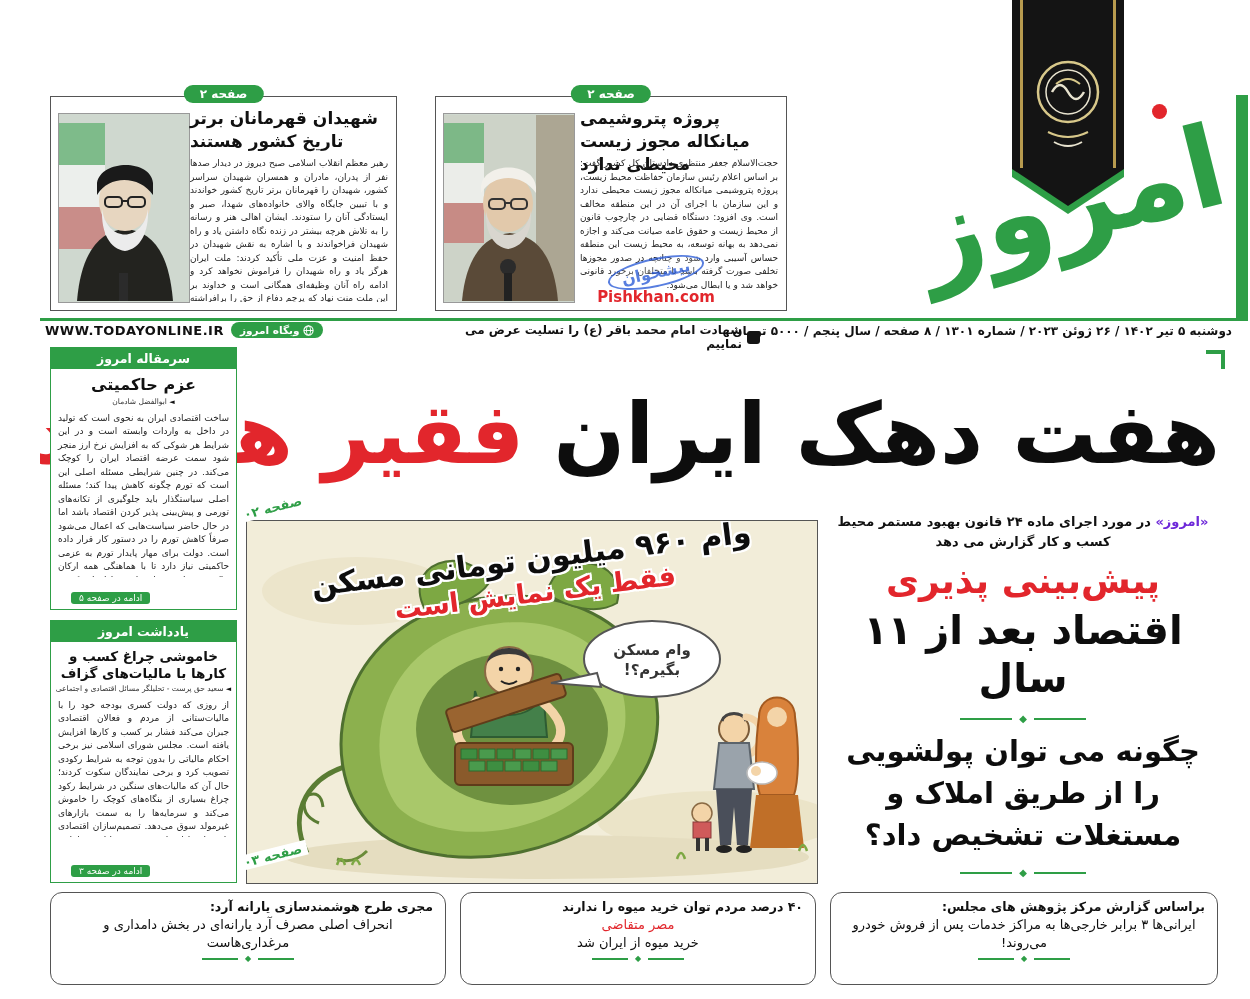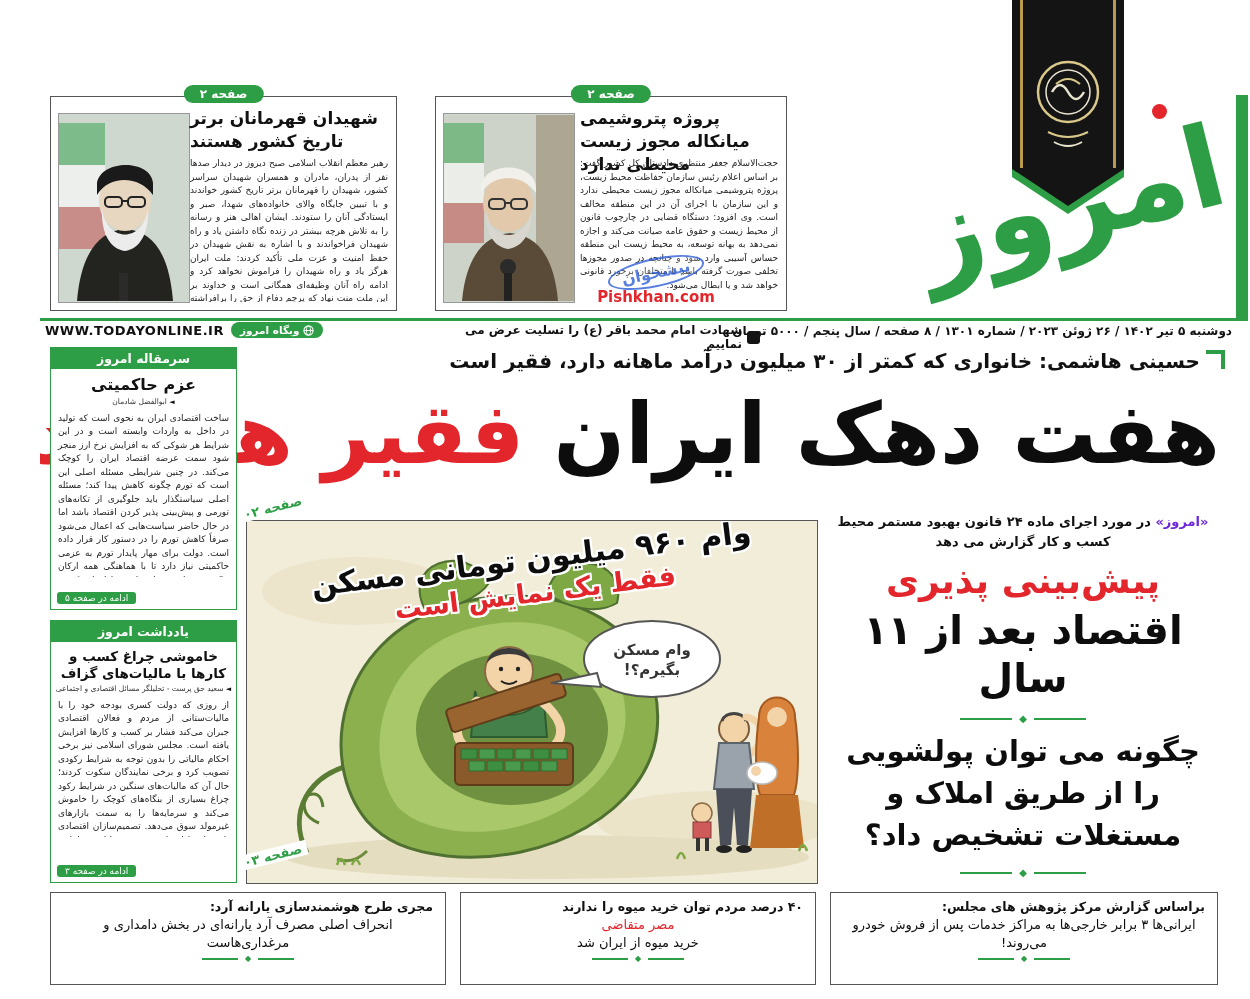--- a/index.html
+++ b/index.html
@@ -68,21 +68,21 @@
   .sbox.ed{top:347px;height:263px;}
   .sbox.note{top:620px;height:263px;}
   .shead{background:#2e9e46;color:#fff;font-size:12.5px;font-weight:bold;text-align:center;padding:3px 0;}
   .stitle{font-size:16px;font-weight:800;text-align:center;margin:6px 4px 2px;line-height:1.25;}
   .sbox.note .stitle{font-size:13.5px;}
   .sauthor{font-size:7.5px;text-align:center;color:#333;margin:0 4px 4px;line-height:1.4;}
   .sauthor .arr{font-size:7px;color:#111;}
   .sbody{font-size:9px;line-height:1.5;text-align:justify;padding:0 7px;color:#222;overflow:hidden;}
   .sbox.ed .sbody{height:165px;}
   .sbox.note .sbody{height:138px;}
-  .smore{position:absolute;left:6px;bottom:5px;background:#2e9e46;color:#fff;font-size:9px;
+  .smore{position:absolute;left:20px;bottom:5px;background:#2e9e46;color:#fff;font-size:9px;
          padding:1px 8px;border-radius:3px;}
 
   
   .cartoon{position:absolute;left:246px;top:520px;width:570px;height:362px;border:1px solid #555;
            background:#f2edd9;overflow:hidden;}
   .cartoon svg{position:absolute;left:0;top:0;}
   .ct-titles{position:absolute;top:20px;right:14px;width:540px;transform:rotate(-7deg);
              text-align:center;z-index:3;}
   .ct-black{font-size:30px;font-weight:900;color:#0d0d0d;
             text-shadow:-2px 0 #fff,2px 0 #fff,0 -2px #fff,0 2px #fff,-2px -2px #fff,2px 2px #fff,2px -2px #fff,-2px 2px #fff;}
@@ -103,21 +103,21 @@
   .r-h3{font-size:27px;font-weight:900;color:#0d0d0d;margin-top:10px;}
 
   .orn{display:flex;align-items:center;justify-content:center;gap:7px;color:#2e9e46;margin:12px auto 0;}
   .orn .line{width:52px;height:2px;background:#2e9e46;}
   .orn .di{font-size:10px;line-height:1;}
   .orn.small{margin:4px auto 0;}
   .orn.small .line{width:36px;height:1.5px;}
   .orn.small .di{font-size:8px;}
 
   
-  .bbox{position:absolute;top:892px;height:93px;border:1px solid #555;border-radius:0;background:#fff;
+  .bbox{position:absolute;top:892px;height:93px;border:1px solid #555;border-radius:12px;background:#fff;
         padding:6px 12px;box-sizing:border-box;text-align:center;overflow:hidden;}
   .b-right{left:830px;width:388px;}
   .b-center{left:460px;width:356px;}
   .b-left{left:50px;width:396px;}
   .bk{font-size:12.5px;font-weight:bold;text-align:right;color:#111;}
   .bh{font-size:13px;font-weight:400;line-height:1.35;margin-top:2px;color:#0d0d0d;}
   .bh.red{color:#e2262c;}
 </style>
 </head>
 <body>
@@ -207,21 +207,20 @@
         <circle cx="6" cy="6" r="5" fill="none" stroke="#fff" stroke-width="1.2"></circle>
         <ellipse cx="6" cy="6" rx="2.2" ry="5" fill="none" stroke="#fff" stroke-width="1"></ellipse>
         <line x1="1" y1="6" x2="11" y2="6" stroke="#fff" stroke-width="1"></line>
       </svg>
       <span>وبگاه امروز</span>
     </span>
     <span class="site-url">WWW.TODAYONLINE.IR</span>
   </div>
 
   <div class="lead-bracket"></div>
-  <div class="lead-kicker">حسینی هاشمی: خانواری که کمتر از ۳۰ میلیون درآمد ماهانه دارد، فقیر است</div>
   <div class="lead-head">
     <span class="hb">هفت دهک ایران</span>
     <span> </span>
     <span class="hr">فقیر هستند</span>
   </div>
 
   <div class="sbox ed">
     <div class="shead">سرمقاله امروز</div>
     <div class="stitle">عزم حاکمیتی</div>
     <div class="sauthor">

